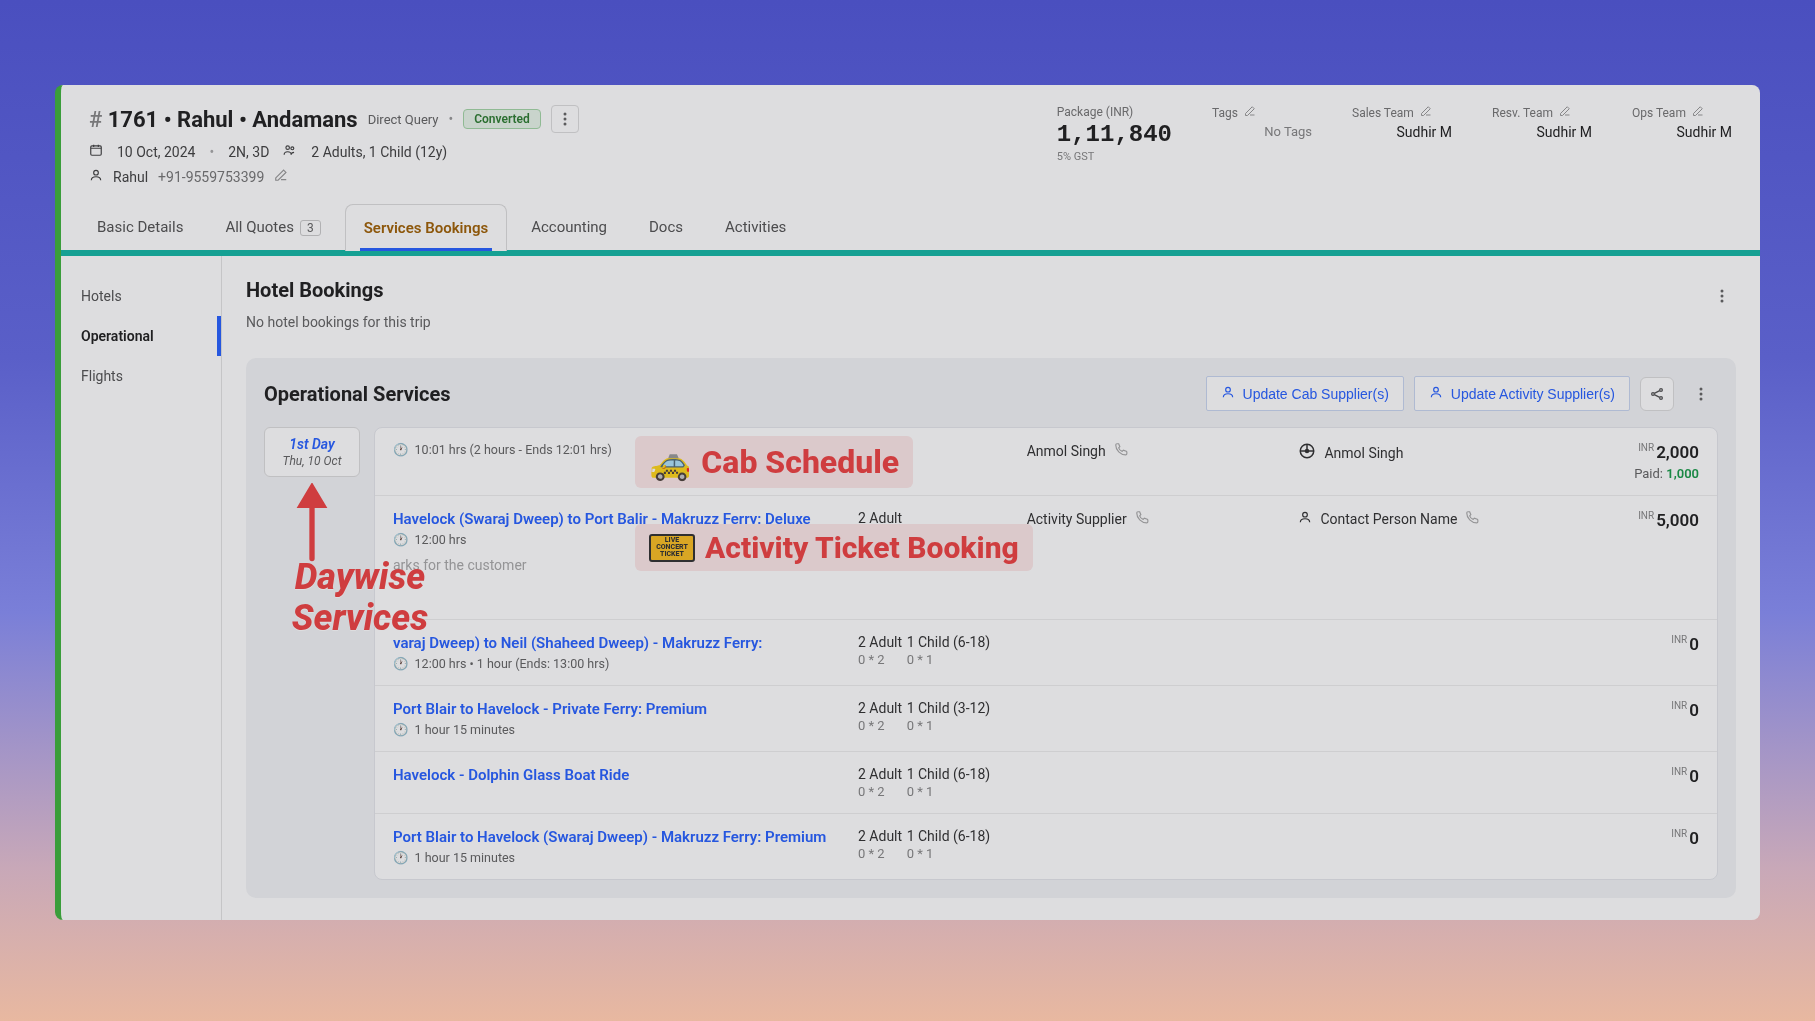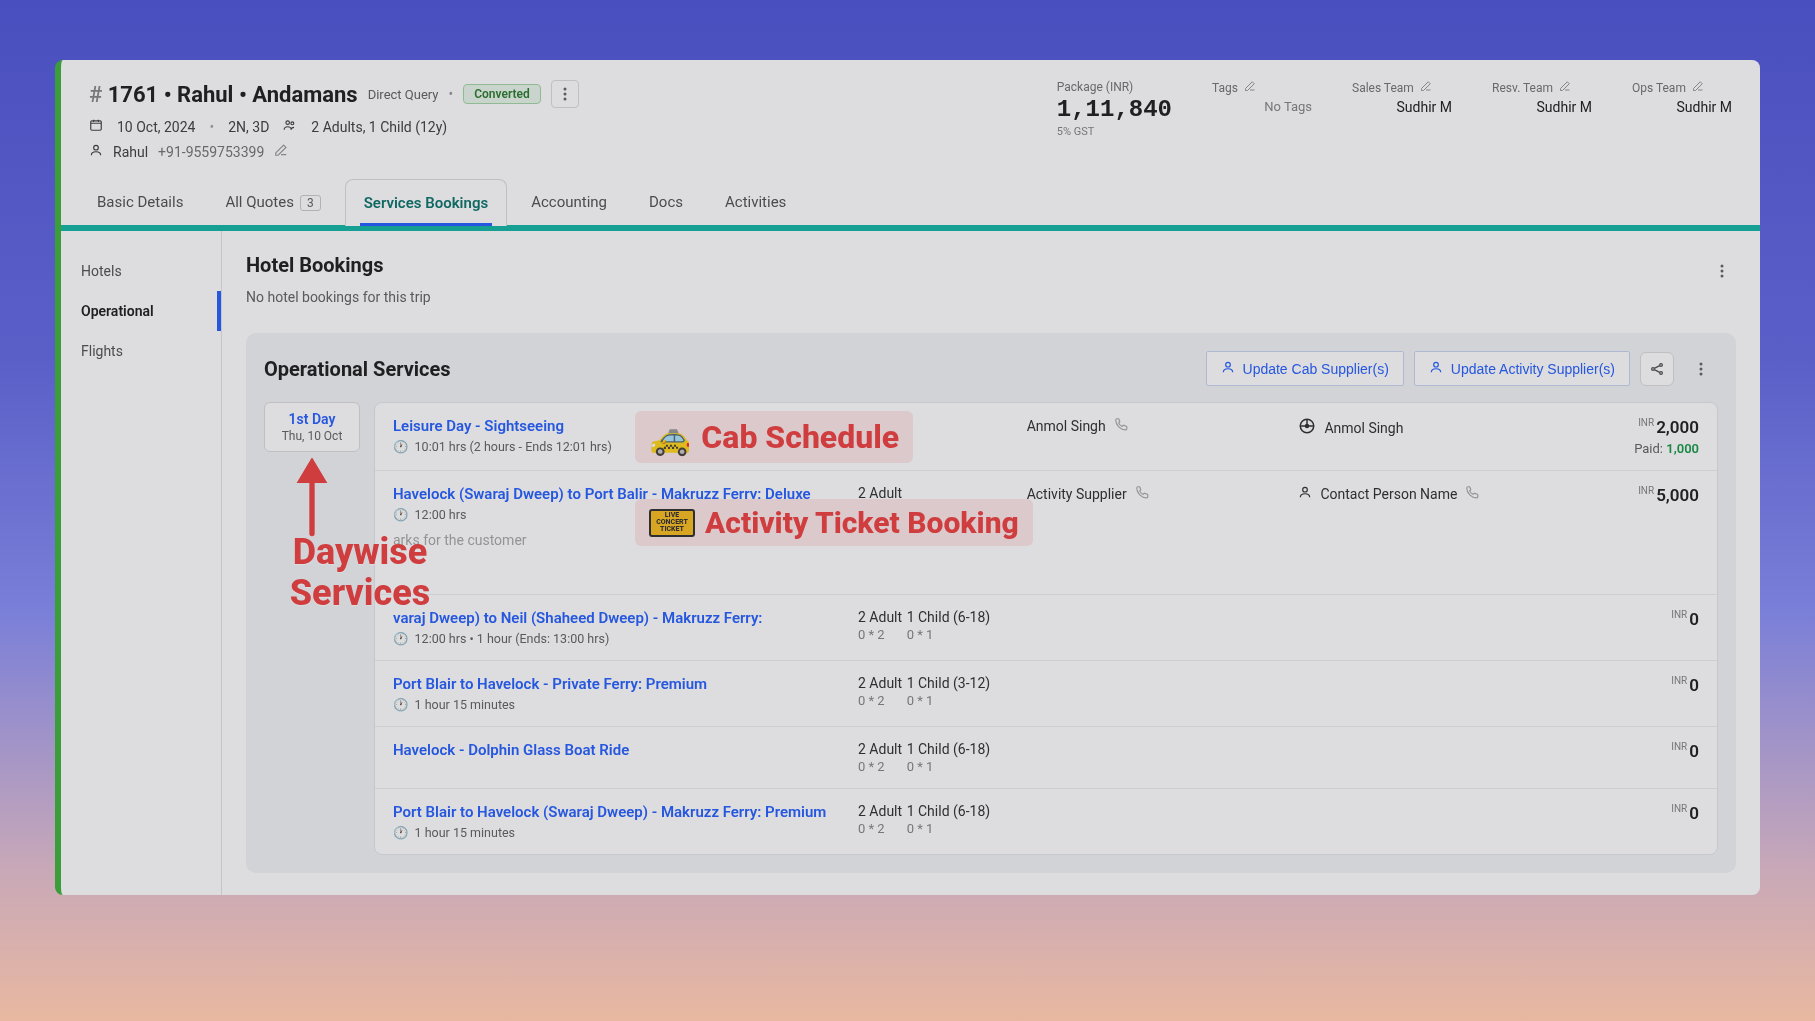--- a/index.html
+++ b/index.html
@@ -10,20 +10,21 @@
     padding: 60px 55px;
     font-size: 14px;
     color: #333;
   }
   .app-window {
     background: #fff;
     border-radius: 8px;
     overflow: hidden;
     border-left: 6px solid #3a9d3a;
     position: relative;
+    margin-top: 25px;
   }
   .dark-overlay {
     position: absolute;
     inset: 0;
     background: rgba(30,30,40,0.15);
     pointer-events: none;
     z-index: 5;
   }
   .header {
     padding: 20px 28px 18px 28px;
@@ -127,21 +128,21 @@
     font-size: 15px;
     cursor: pointer;
     position: relative;
   }
   .tab.active {
     background: #fff;
     border: 1px solid #ddd;
     border-bottom: none;
     border-radius: 8px 8px 0 0;
     font-weight: 600;
-    color: #0f766e;
+    color: #a16207;
     position: relative;
     top: 1px;
     z-index: 20;
   }
   .tab.active::after {
     content: "";
     position: absolute;
     left: 14px; right: 14px; bottom: 0;
     height: 3px;
     background: #2962ff;
@@ -220,21 +221,21 @@
     border: 1px solid #ddd;
     width: 34px; height: 34px;
     border-radius: 6px;
     display: inline-flex;
     align-items: center;
     justify-content: center;
     color: #555;
     cursor: pointer;
   }
   .ops-body { display: flex; gap: 14px; align-items: flex-start; }
-  .day-col { width: 96px; position: relative; }
+  .day-col { width: 96px; position: relative; font-style: italic; }
   .day-card {
     background: #fff;
     border: 1px solid #ddd;
     border-radius: 6px;
     padding: 8px 6px;
     text-align: center;
   }
   .day-name { color: #2962ff; font-weight: 600; font-size: 14px; }
   .day-date { color: #666; font-size: 12px; margin-top: 2px; }
   .arrow-down {
@@ -515,21 +516,20 @@
                   <path d="M30 85 L30 20 M30 5 L18 25 L42 25 Z" stroke="#ef4444" stroke-width="6" fill="#ef4444" stroke-linecap="round"></path>
                 </svg>
             </div>
             <div class="daywise-label">Daywise Services</div>
           </div>
 
           <div class="service-list">
 
             <div class="service-row">
               <div>
-                <div class="svc-title">Leisure Day - Sightseeing</div>
                 <div class="svc-time">
                   <span>🕐</span>
                   <span>10:01 hrs (2 hours - Ends 12:01 hrs)</span>
                 </div>
               </div>
               <div class="pax-col"></div>
               <div class="supplier-col">
                 <span>Anmol Singh</span>
                 <span class="phone-ic">
                   <svg width="14" height="14" viewBox="0 0 24 24" fill="none" stroke="currentColor" stroke-width="2">

